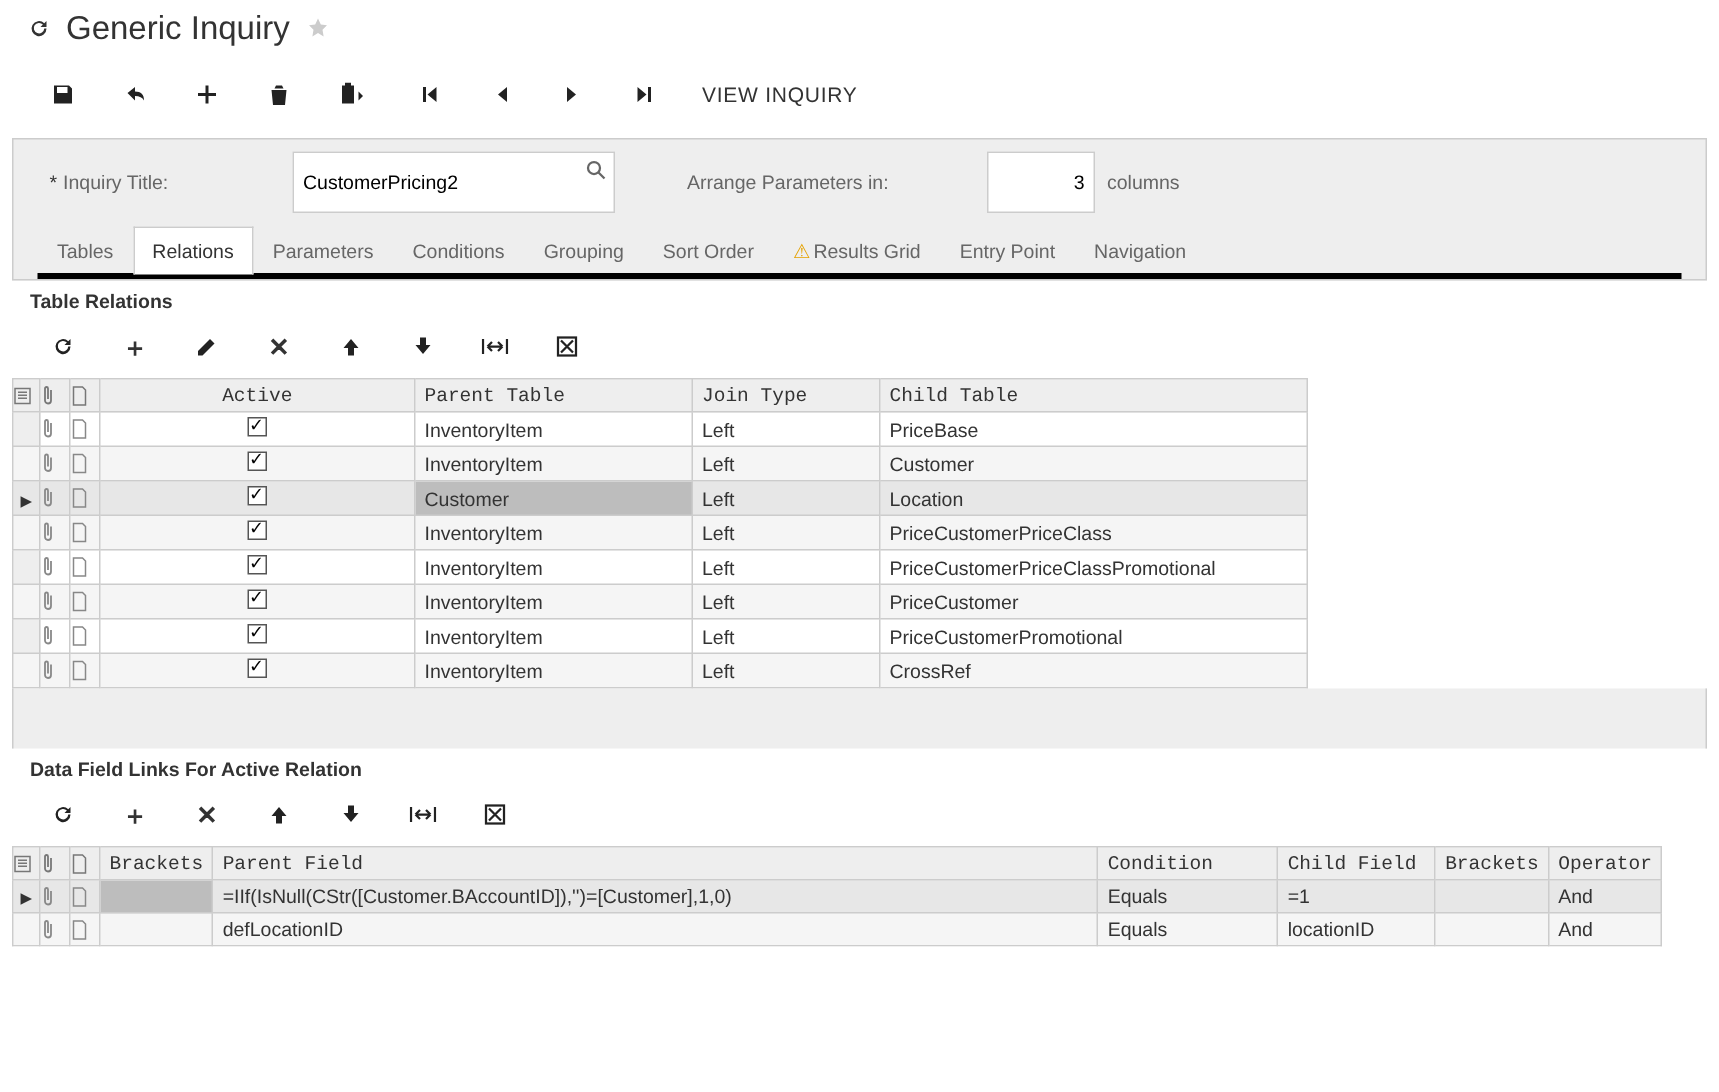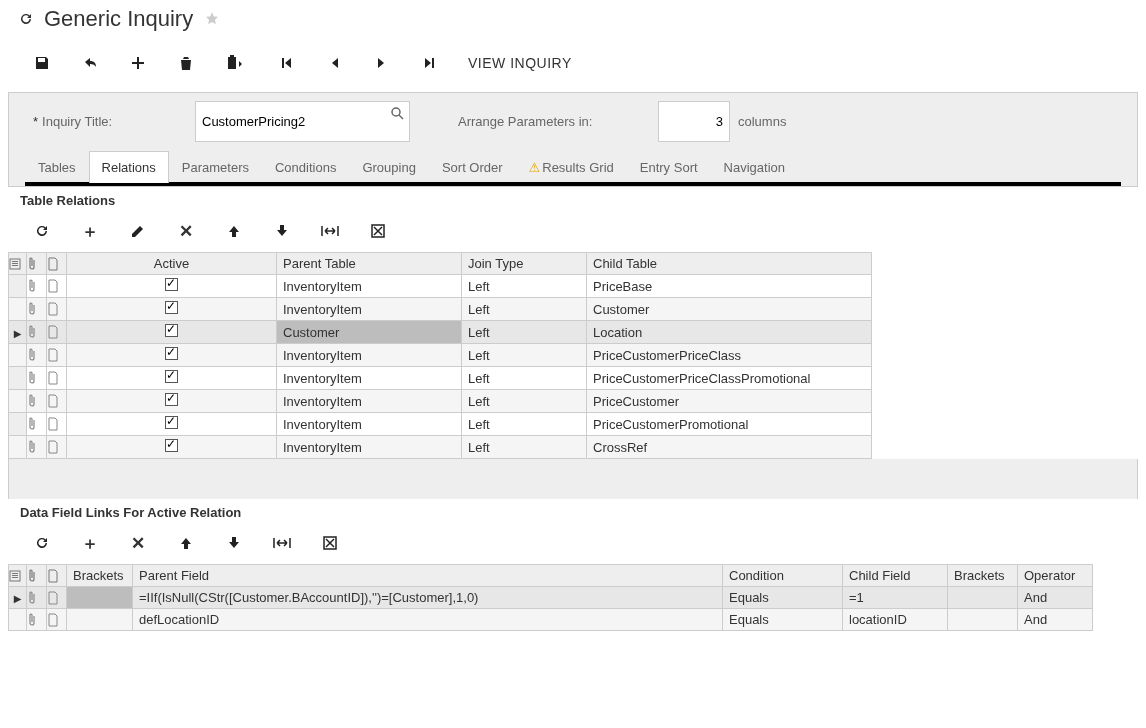--- a/index.html
+++ b/index.html
@@ -32,21 +32,21 @@
 .tab.active { background: #fff; border-color: #ccc; color: #333; }
 .tab .warn { color: #e4a100; margin-right: 2px; }
 
 .section-title { font-weight: bold; padding: 6px 4px; margin: 0 16px; }
 
 .grid-toolbar { display: flex; align-items: center; padding: 2px 10px 6px; gap: 0; margin: 0 8px; }
 .grid-toolbar .gbtn { width: 48px; height: 30px; display: flex; align-items: center; justify-content: center; cursor: pointer; font-size: 17px; font-weight: bold; }
 
 .grid { margin: 0 8px; border-collapse: collapse; }
 .grid th, .grid td { border: 1px solid #ccc; font-size: 13px; padding: 3px 6px; text-align: left; height: 22px; }
-.grid th { background: #eee; font-weight: normal; color: #333; }
+.grid th { background: #eee; font-weight: normal; color: #333; font-family: Liberation Mono, monospace; }
 .grid td.center { text-align: center; }
 .grid tr.zebra td { background: #f5f5f5; }
 .grid tr.sel td { background: #e7e7e7; }
 .grid tr.sel td.hilite { background: #bdbdbd; }
 .grid td.rowhdr, .grid th.rowhdr { background: #eee; width: 18px; text-align: center; padding: 0; }
 .grid td.iconcell, .grid th.iconcell { width: 20px; text-align: center; padding: 0; color: #777; }
 .grid .chk { display: inline-block; width: 13px; height: 13px; border: 1px solid #555; position: relative; background: #fff; }
 .grid .chk.on::after { content: "✓"; position: absolute; top: -3px; left: 0; font-size: 12px; color: #000; }
 .rowptr { color: #333; font-size: 10px; }
 
@@ -151,21 +151,21 @@
   </div>
 
   <div class="tabs" id="tabs">
       <div class="tab"><span>Tables</span></div>
       <div class="tab active"><span>Relations</span></div>
       <div class="tab"><span>Parameters</span></div>
       <div class="tab"><span>Conditions</span></div>
       <div class="tab"><span>Grouping</span></div>
       <div class="tab"><span>Sort Order</span></div>
       <div class="tab"><span class="warn">⚠</span><span>Results Grid</span></div>
-      <div class="tab"><span>Entry Sort</span></div>
+      <div class="tab"><span>Entry Point</span></div>
       <div class="tab"><span>Navigation</span></div>
     </div>
 </div>
 
 <div class="section-title">Table Relations</div>
 <div class="grid-toolbar">
   <div class="gbtn">
       <svg width="16" height="16" viewBox="0 0 16 16">
         <path d="M13 8a5 5 0 1 1-1.5-3.5L13 3v4H9l1.6-1.6A3.5 3.5 0 1 0 11.5 8H13z" fill="#222"></path>
       </svg>

